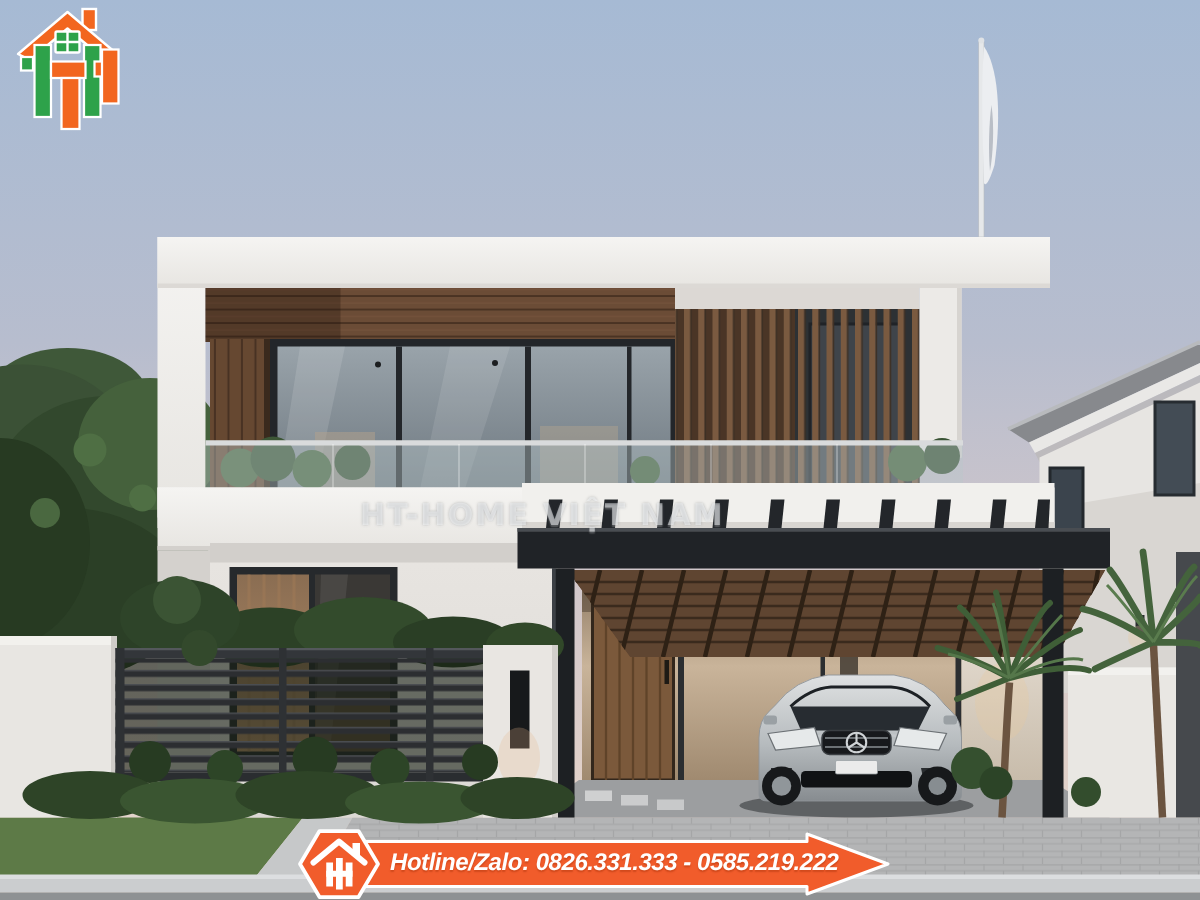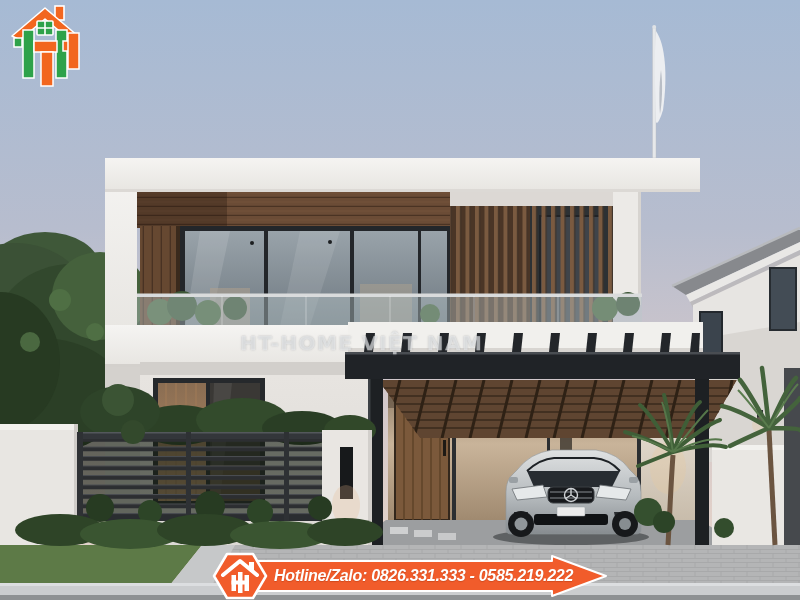--- a/index.html
+++ b/index.html
@@ -5,21 +5,21 @@
   html,body{margin:0;padding:0;background:#777;}
   .stage{position:relative;width:800px;height:600px;overflow:hidden;
          font-family:"Liberation Sans",sans-serif;background:#b6c2d2;}
   .stage svg{display:block;}
   .scene{position:absolute;left:0;top:0;}
   .logo{position:absolute;left:6px;top:2px;width:82px;height:96px;}
   .watermark{position:absolute;left:240px;top:283px;width:360px;text-align:left;
      font-family:"DejaVu Sans",sans-serif;font-weight:bold;font-size:20px;letter-spacing:1.5px;
      color:rgba(248,250,252,0.52);white-space:nowrap;
      text-shadow:0 0 2px rgba(70,75,80,0.35),0 1px 1px rgba(255,255,255,0.25);margin-top:48px;}
-  .banner{position:absolute;left:210px;top:552px;width:400px;height:48px;}
+  .banner{position:absolute;left:196px;top:552px;width:400px;height:48px;}
   .banner-bg{position:absolute;left:0;top:0;}
   .banner-text{position:absolute;left:64px;top:0;height:48px;display:flex;align-items:center;
      font-weight:bold;font-style:italic;font-size:16px;letter-spacing:-0.3px;color:#fff;
      white-space:nowrap;text-shadow:0 1px 1px rgba(150,40,0,0.35);}
 </style>
 </head>
 <body>
 
 <div class="stage">
 

